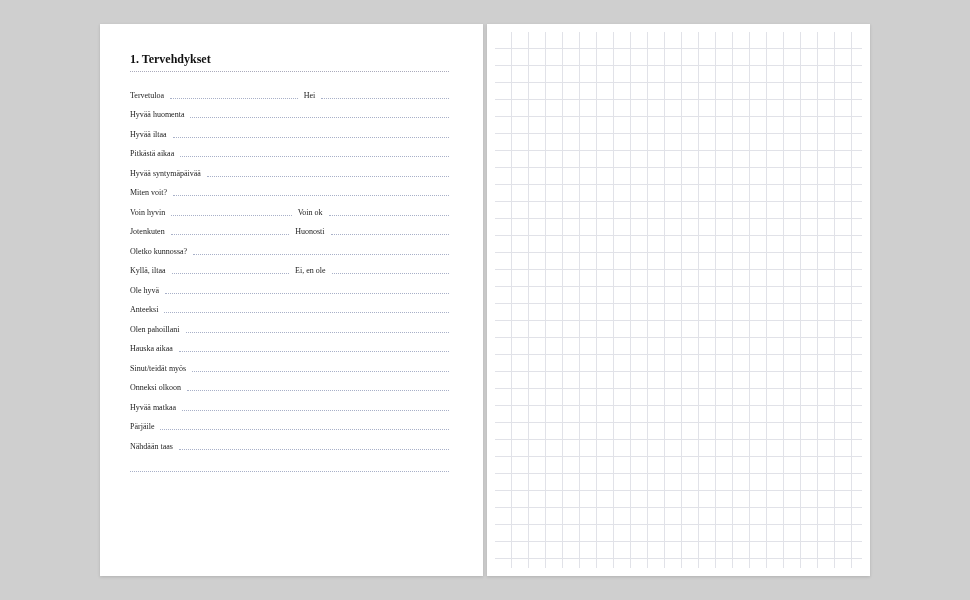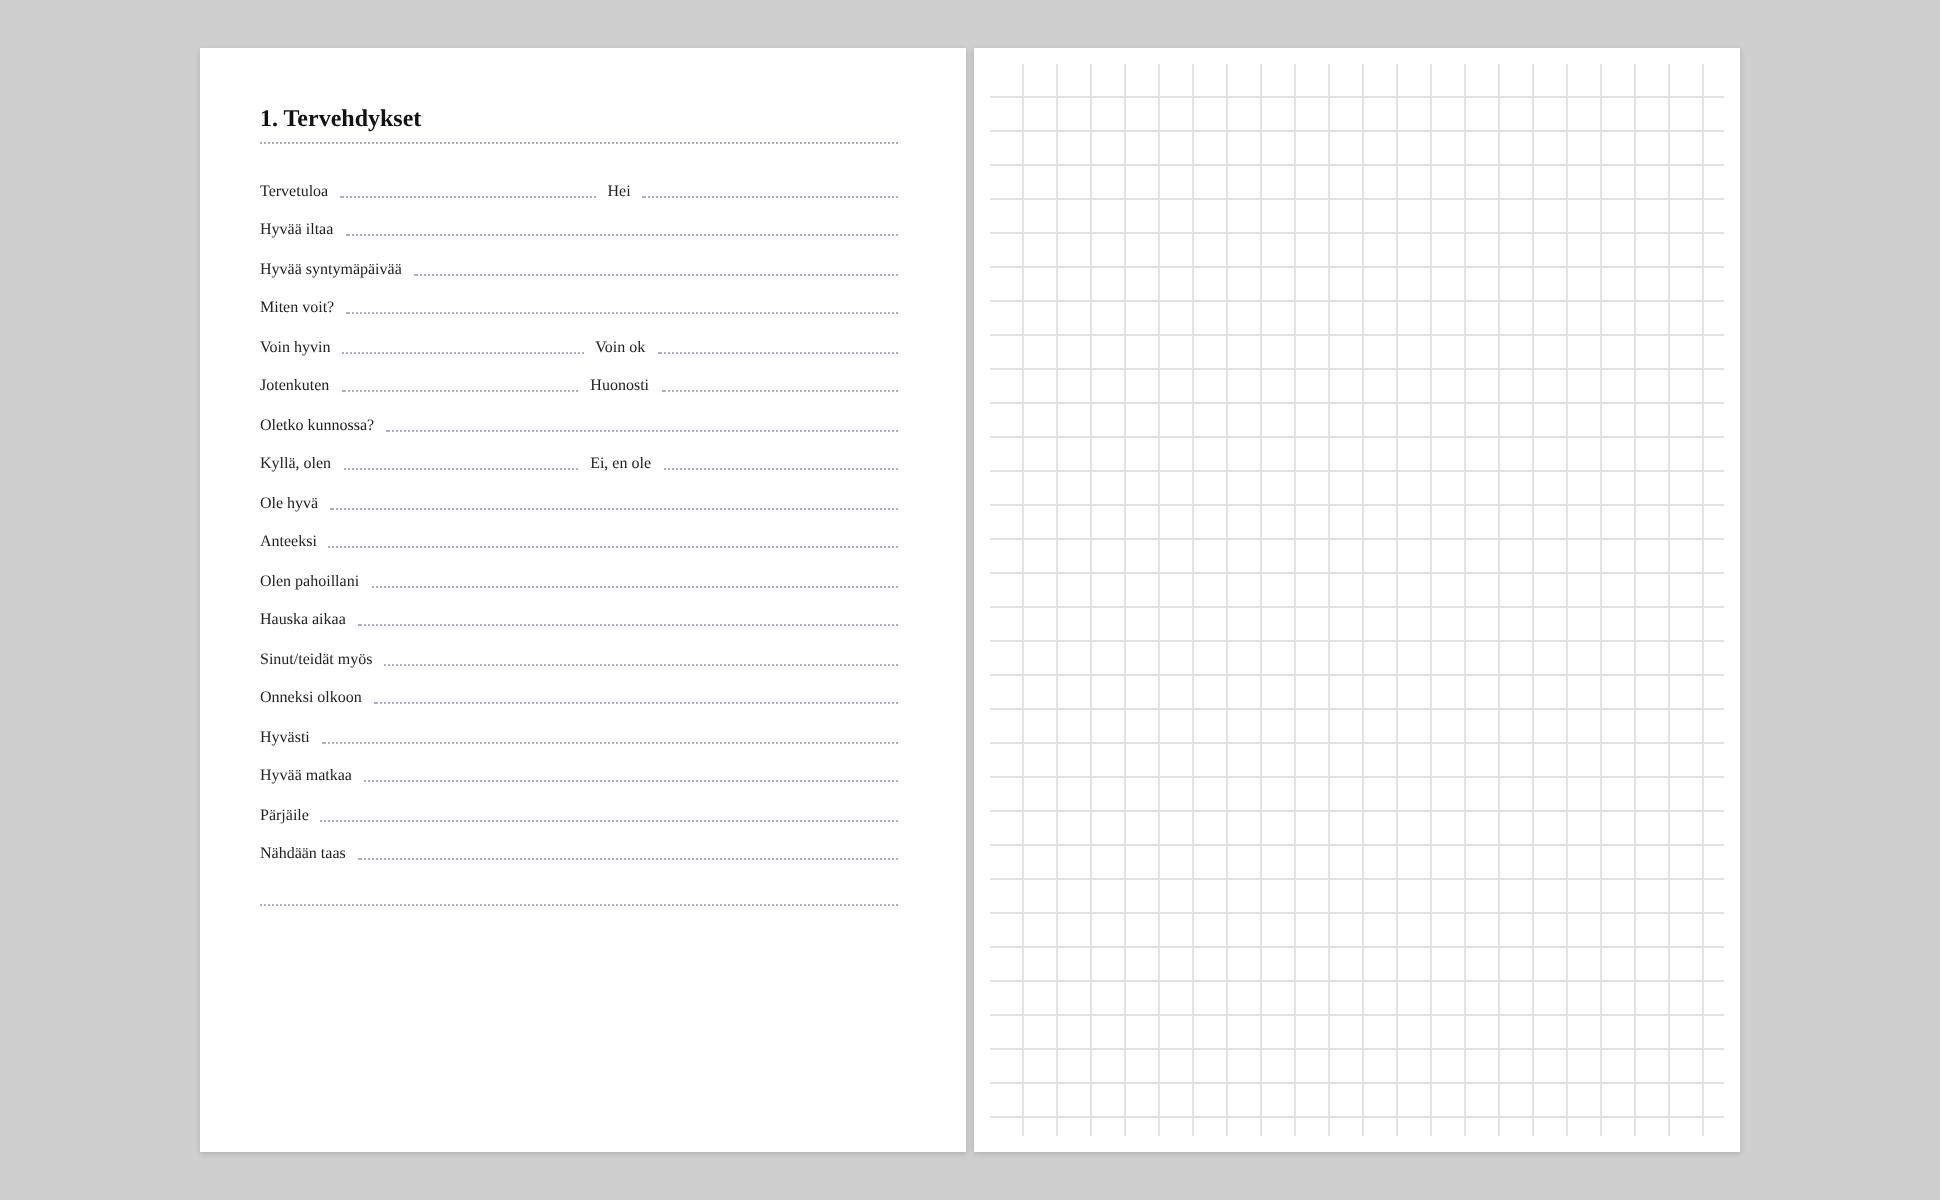--- a/index.html
+++ b/index.html
@@ -85,21 +85,29 @@
   <div class="heading">1. Tervehdykset</div>
   <div class="heading-underline"></div>
   <div class="rows" id="rows">
       <div class="row">
         <span class="term">Tervetuloa</span>
         <span class="dots"></span>
         <span class="term">Hei</span>
         <span class="dots"></span>
       </div>
       <div class="row">
+        <span class="term">Hyvää huomenta</span>
+        <span class="dots"></span>
+      </div>
+      <div class="row">
         <span class="term">Hyvää iltaa</span>
+        <span class="dots"></span>
+      </div>
+      <div class="row">
+        <span class="term">Pitkästä aikaa</span>
         <span class="dots"></span>
       </div>
       <div class="row">
         <span class="term">Hyvää syntymäpäivää</span>
         <span class="dots"></span>
       </div>
       <div class="row">
         <span class="term">Miten voit?</span>
         <span class="dots"></span>
       </div>
@@ -113,21 +121,21 @@
         <span class="term">Jotenkuten</span>
         <span class="dots"></span>
         <span class="term">Huonosti</span>
         <span class="dots"></span>
       </div>
       <div class="row">
         <span class="term">Oletko kunnossa?</span>
         <span class="dots"></span>
       </div>
       <div class="row">
-        <span class="term">Kyllä, olen</span>
+        <span class="term">Kyllä, iltaa</span>
         <span class="dots"></span>
         <span class="term">Ei, en ole</span>
         <span class="dots"></span>
       </div>
       <div class="row">
         <span class="term">Ole hyvä</span>
         <span class="dots"></span>
       </div>
       <div class="row">
         <span class="term">Anteeksi</span>
@@ -143,24 +151,20 @@
       </div>
       <div class="row">
         <span class="term">Sinut/teidät myös</span>
         <span class="dots"></span>
       </div>
       <div class="row">
         <span class="term">Onneksi olkoon</span>
         <span class="dots"></span>
       </div>
       <div class="row">
-        <span class="term">Hyvästi</span>
-        <span class="dots"></span>
-      </div>
-      <div class="row">
         <span class="term">Hyvää matkaa</span>
         <span class="dots"></span>
       </div>
       <div class="row">
         <span class="term">Pärjäile</span>
         <span class="dots"></span>
       </div>
       <div class="row">
         <span class="term">Nähdään taas</span>
         <span class="dots"></span>

